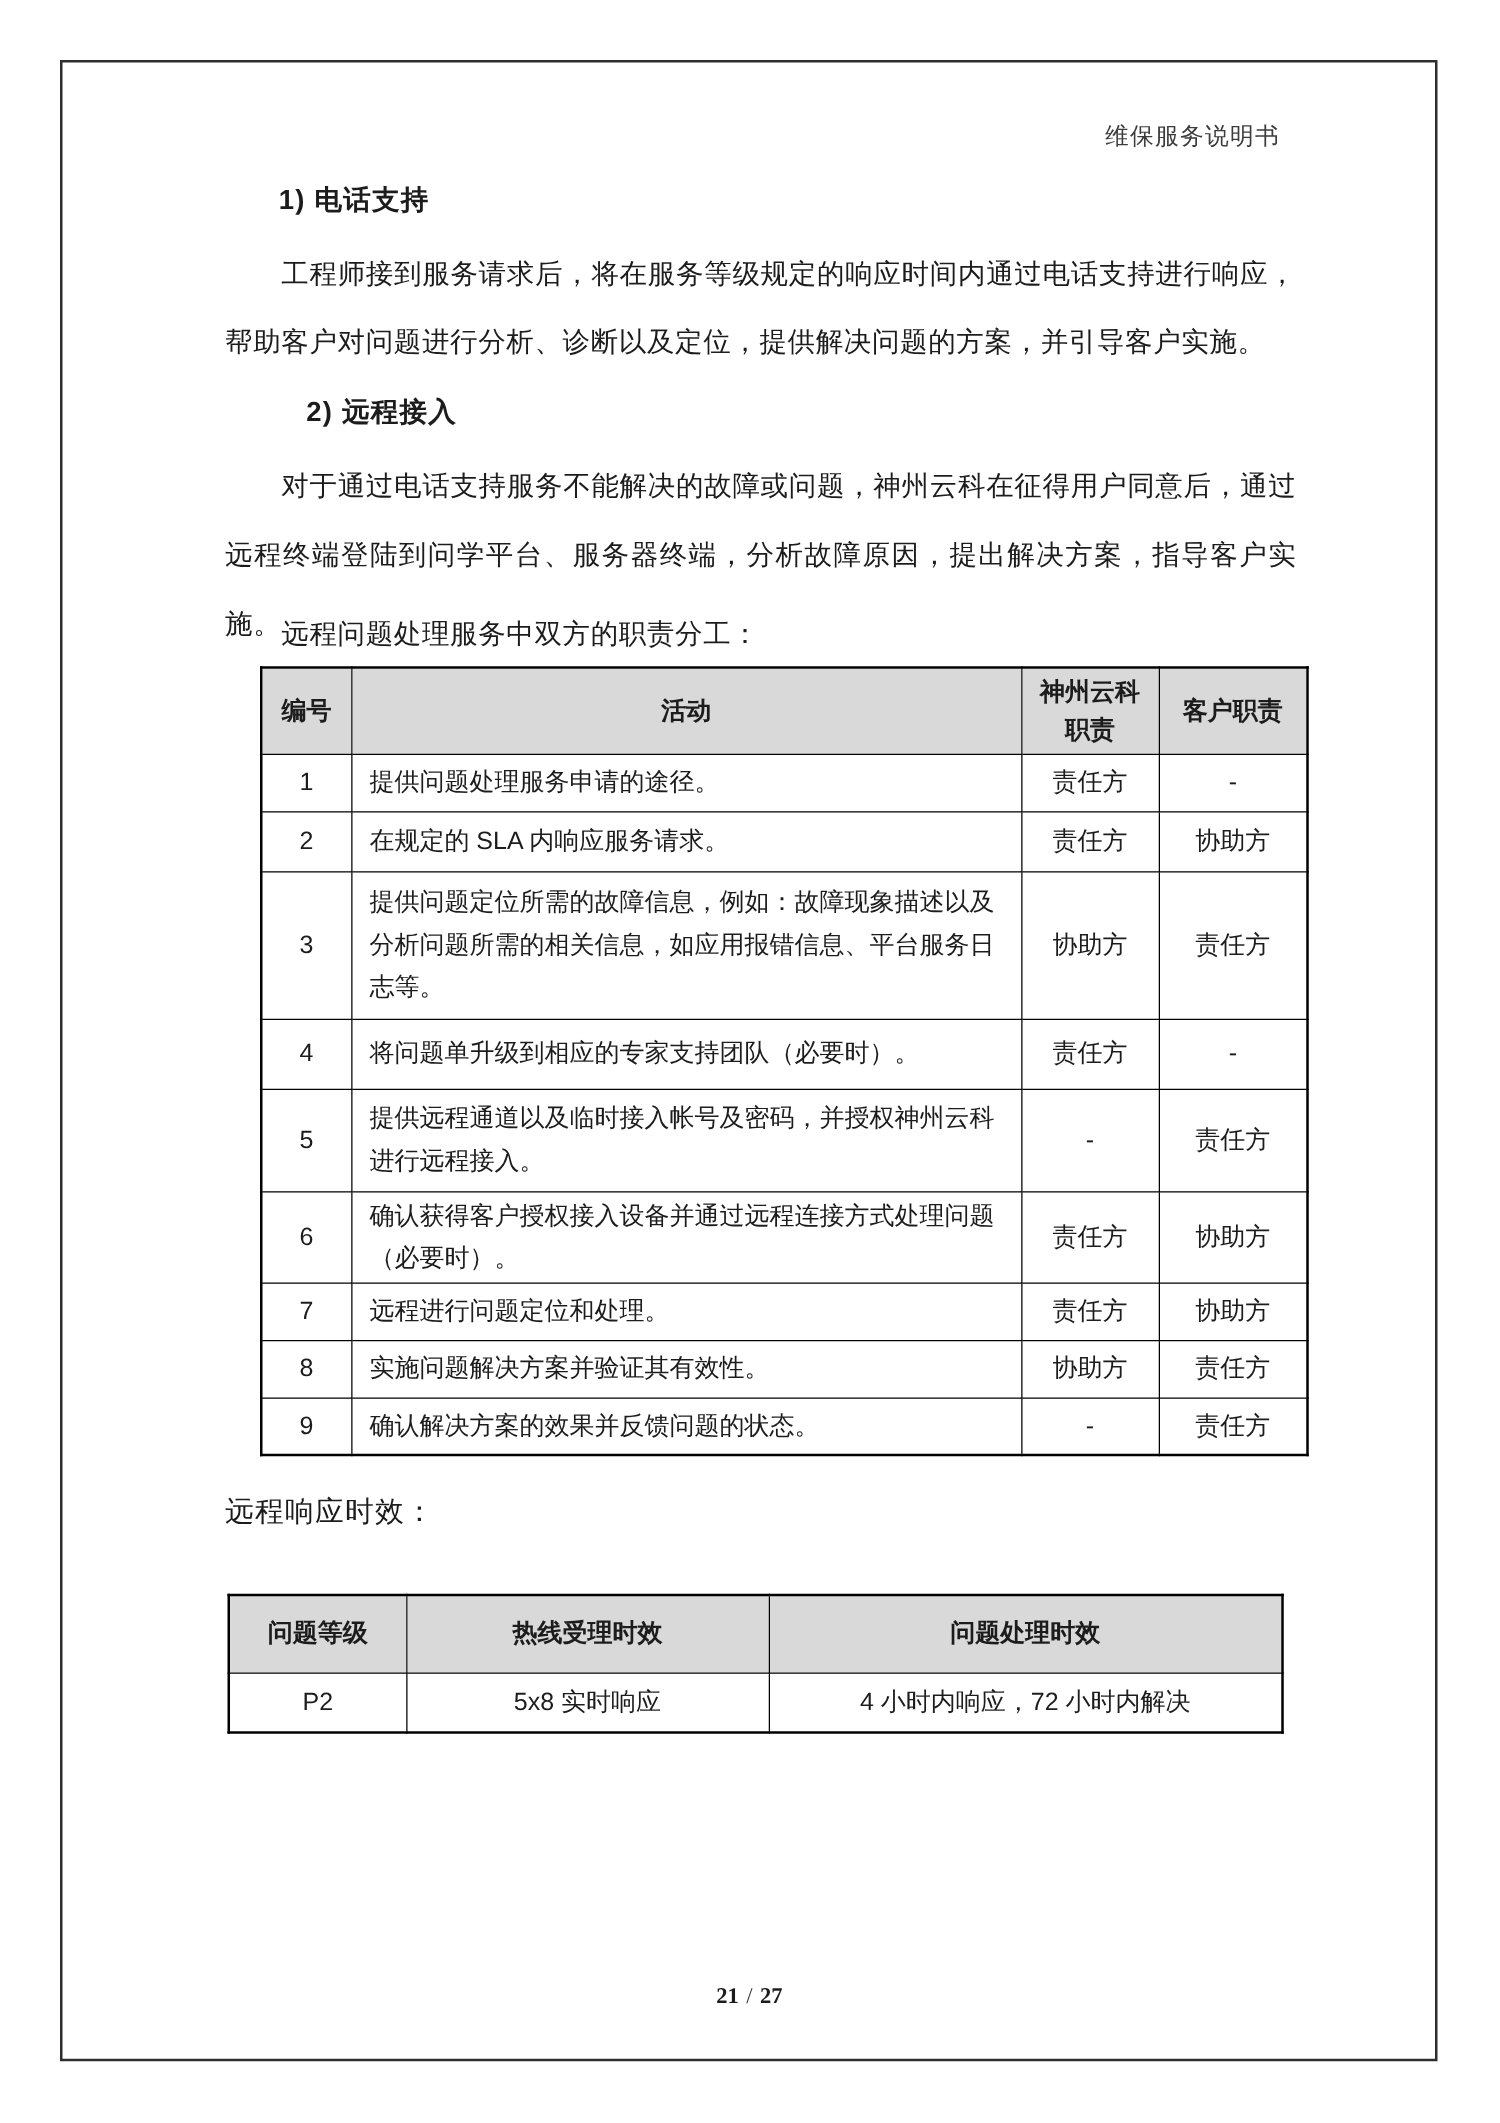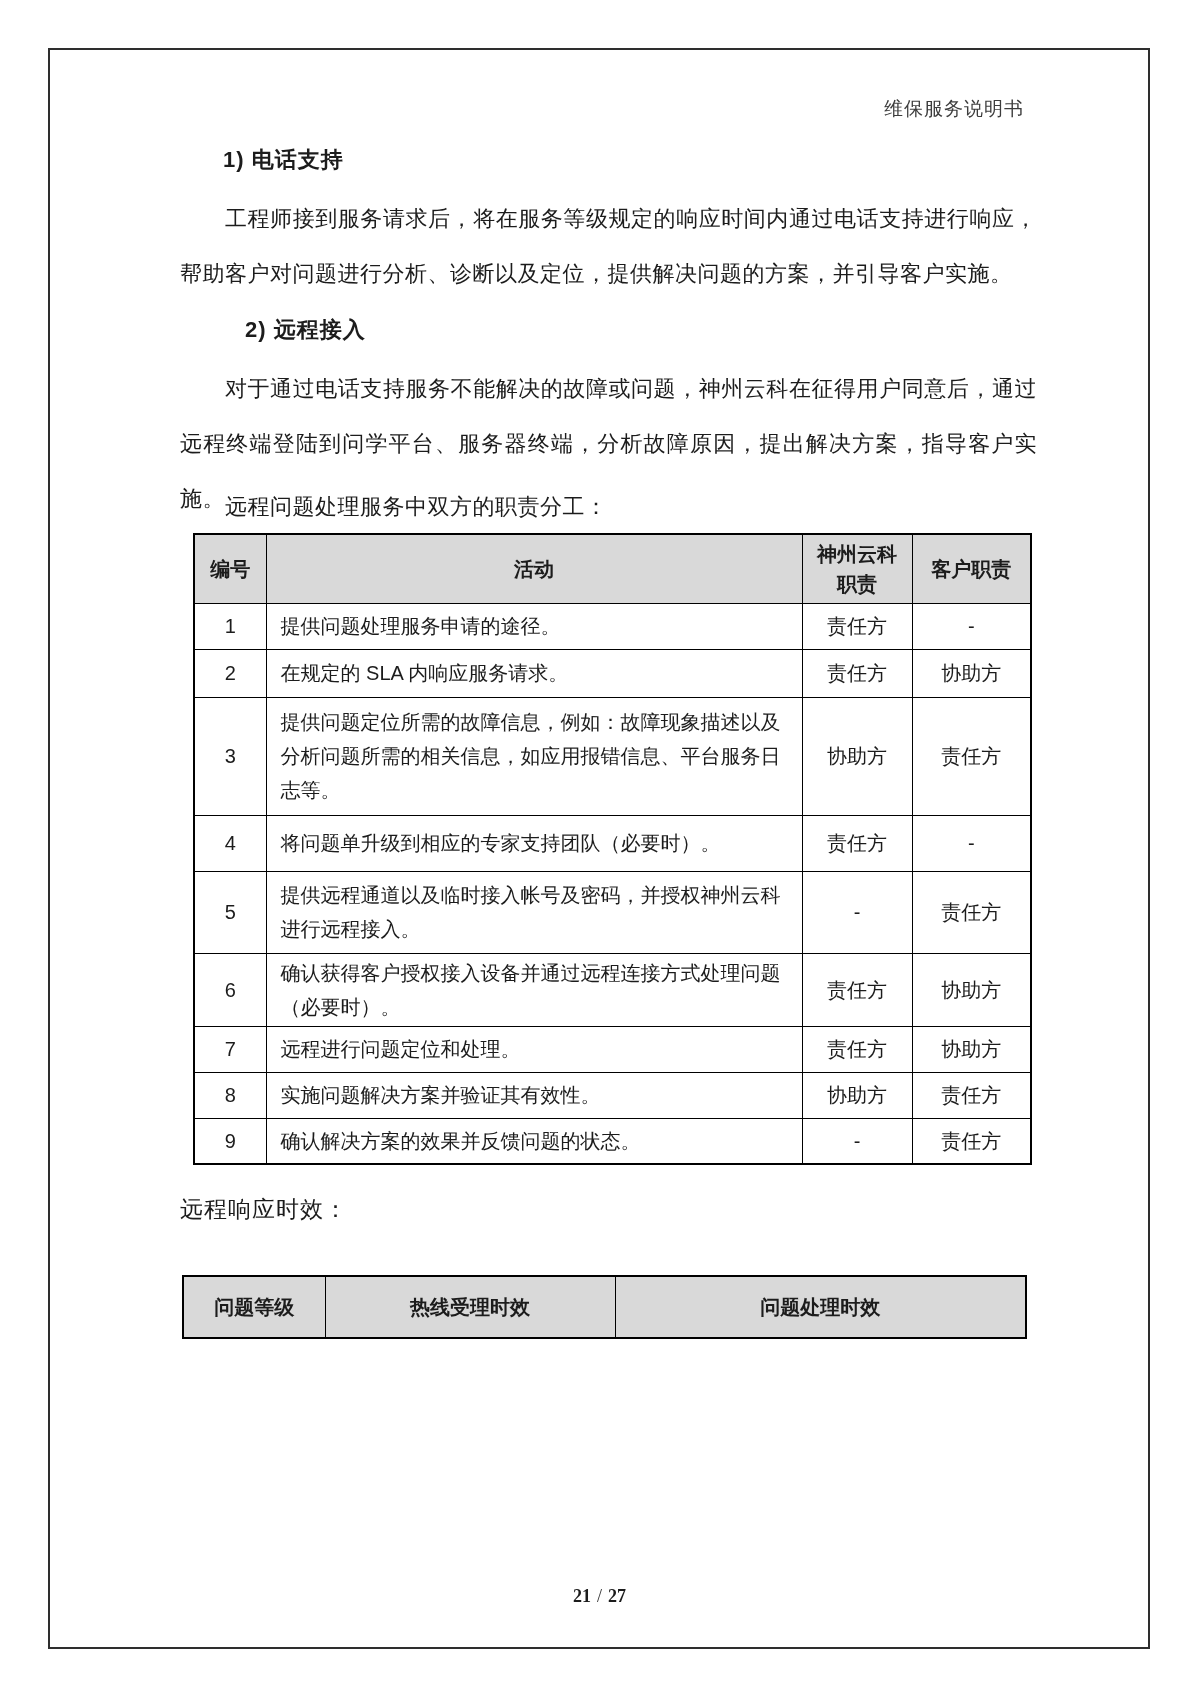--- a/index.html
+++ b/index.html
@@ -32,21 +32,21 @@
   #para-2{top:361px;}
   .table-intro{position:absolute;left:225px;top:492px;font-size:22px;letter-spacing:0.5px;}
   .sla-title{position:absolute;left:180px;top:1194px;font-size:23px;letter-spacing:1px;font-family:Liberation Serif, serif;}
 
   table{border-collapse:collapse;position:absolute;table-layout:fixed;
         border:2px solid #000;font-size:20px;}
   th,td{border:1px solid #000;vertical-align:middle;line-height:34px;
         overflow:hidden;padding:2px 8px;box-sizing:border-box;}
   thead th{background:#d9d9d9;font-weight:bold;text-align:center;line-height:30px;}
 
-  #resp-table{left:193px;top:533px;width:837px;}
+  #resp-table{left:208px;top:533px;width:837px;}
   #resp-table thead th{height:69px;}
   #resp-table td.c-no{text-align:center;padding:2px 2px;}
   #resp-table td.c-act{text-align:left;padding:2px 14px;}
   #resp-table td.c-role{text-align:center;padding:2px 4px;margin-left:12px;}
   tr.rh46{height:46px;} tr.rh48{height:48px;} tr.rh118{height:118px;}
   tr.rh56{height:56px;} tr.rh82{height:82px;} tr.rh71{height:71px;}
 
   #sla-table{left:182px;top:1275px;width:843px;}
   #sla-table thead th{height:62px;}
   #sla-table td{text-align:center;height:48px;}
@@ -157,18 +157,23 @@
       <col style="width:411px">
   </colgroup>
   <thead>
     <tr>
       <th>问题等级</th>
       <th>热线受理时效</th>
       <th>问题处理时效</th>
     </tr>
   </thead>
   <tbody>
+    <tr>
+      <td>P2</td>
+      <td>5x8 实时响应</td>
+      <td>4 小时内响应，72 小时内解决</td>
+    </tr>
   </tbody>
 </table>
 
 <div class="footer">
   <span class="num">21</span><span class="sep">/</span><span class="num">27</span>
 </div>
 
 </body></html>

